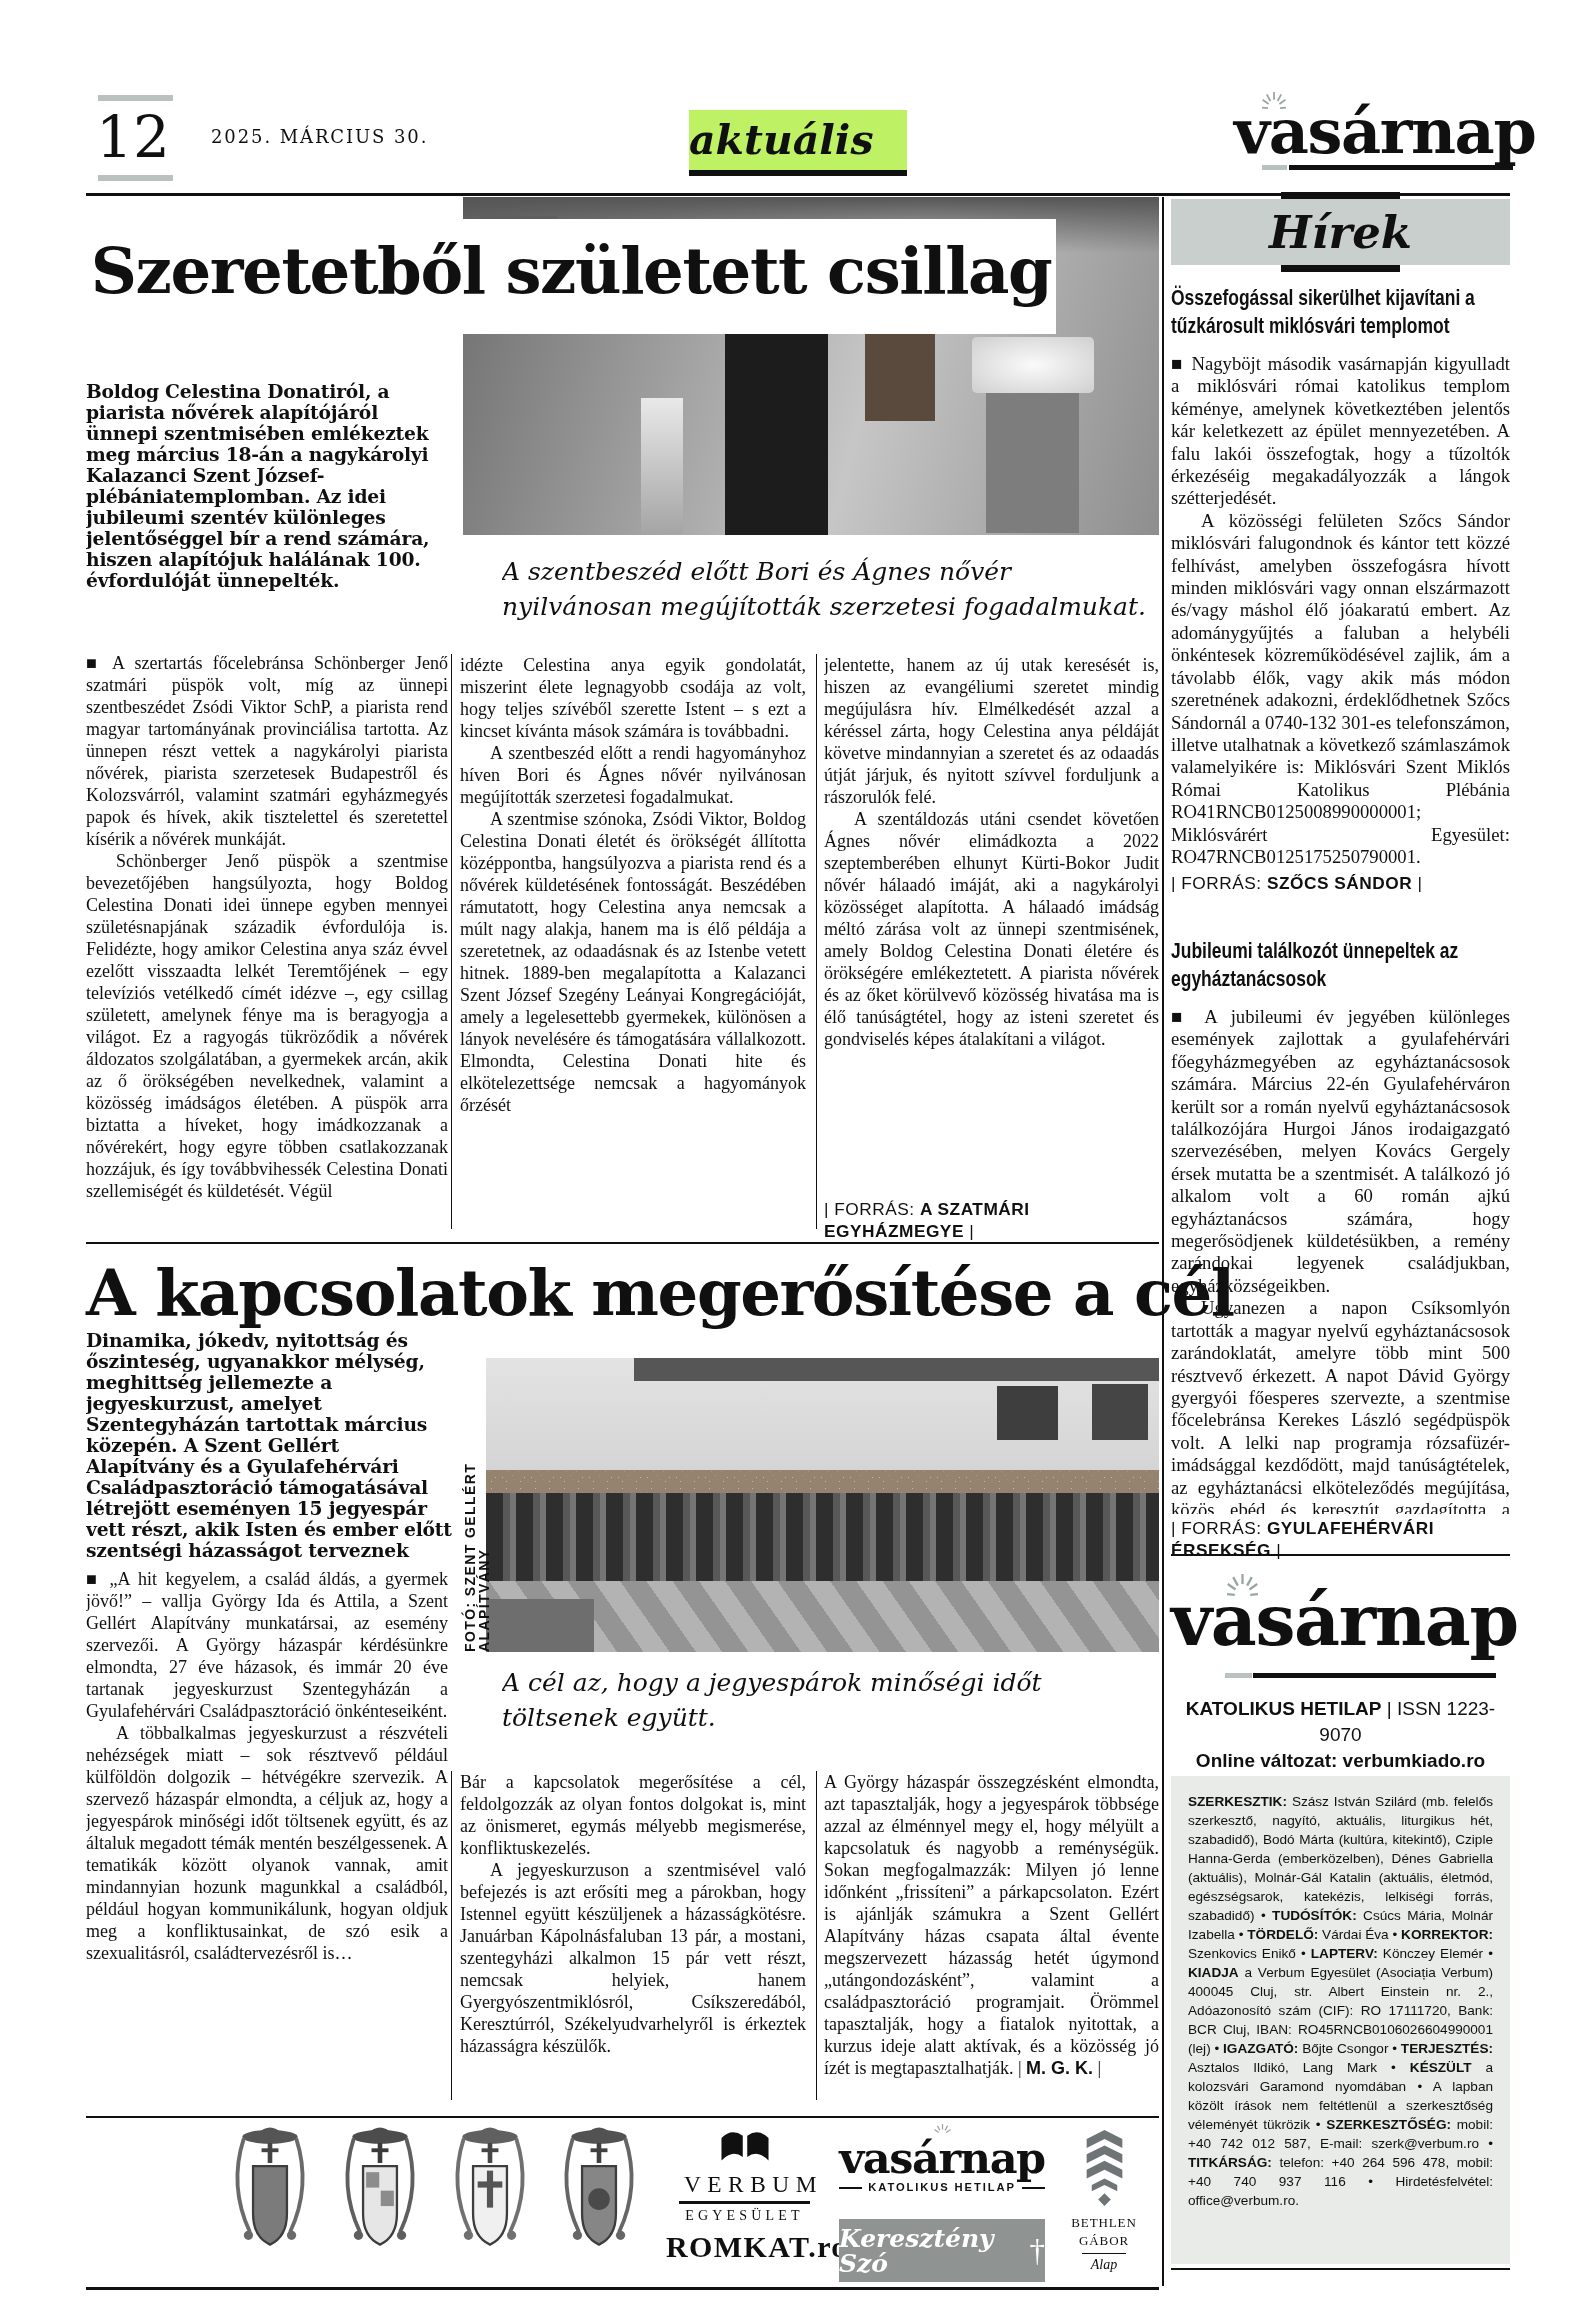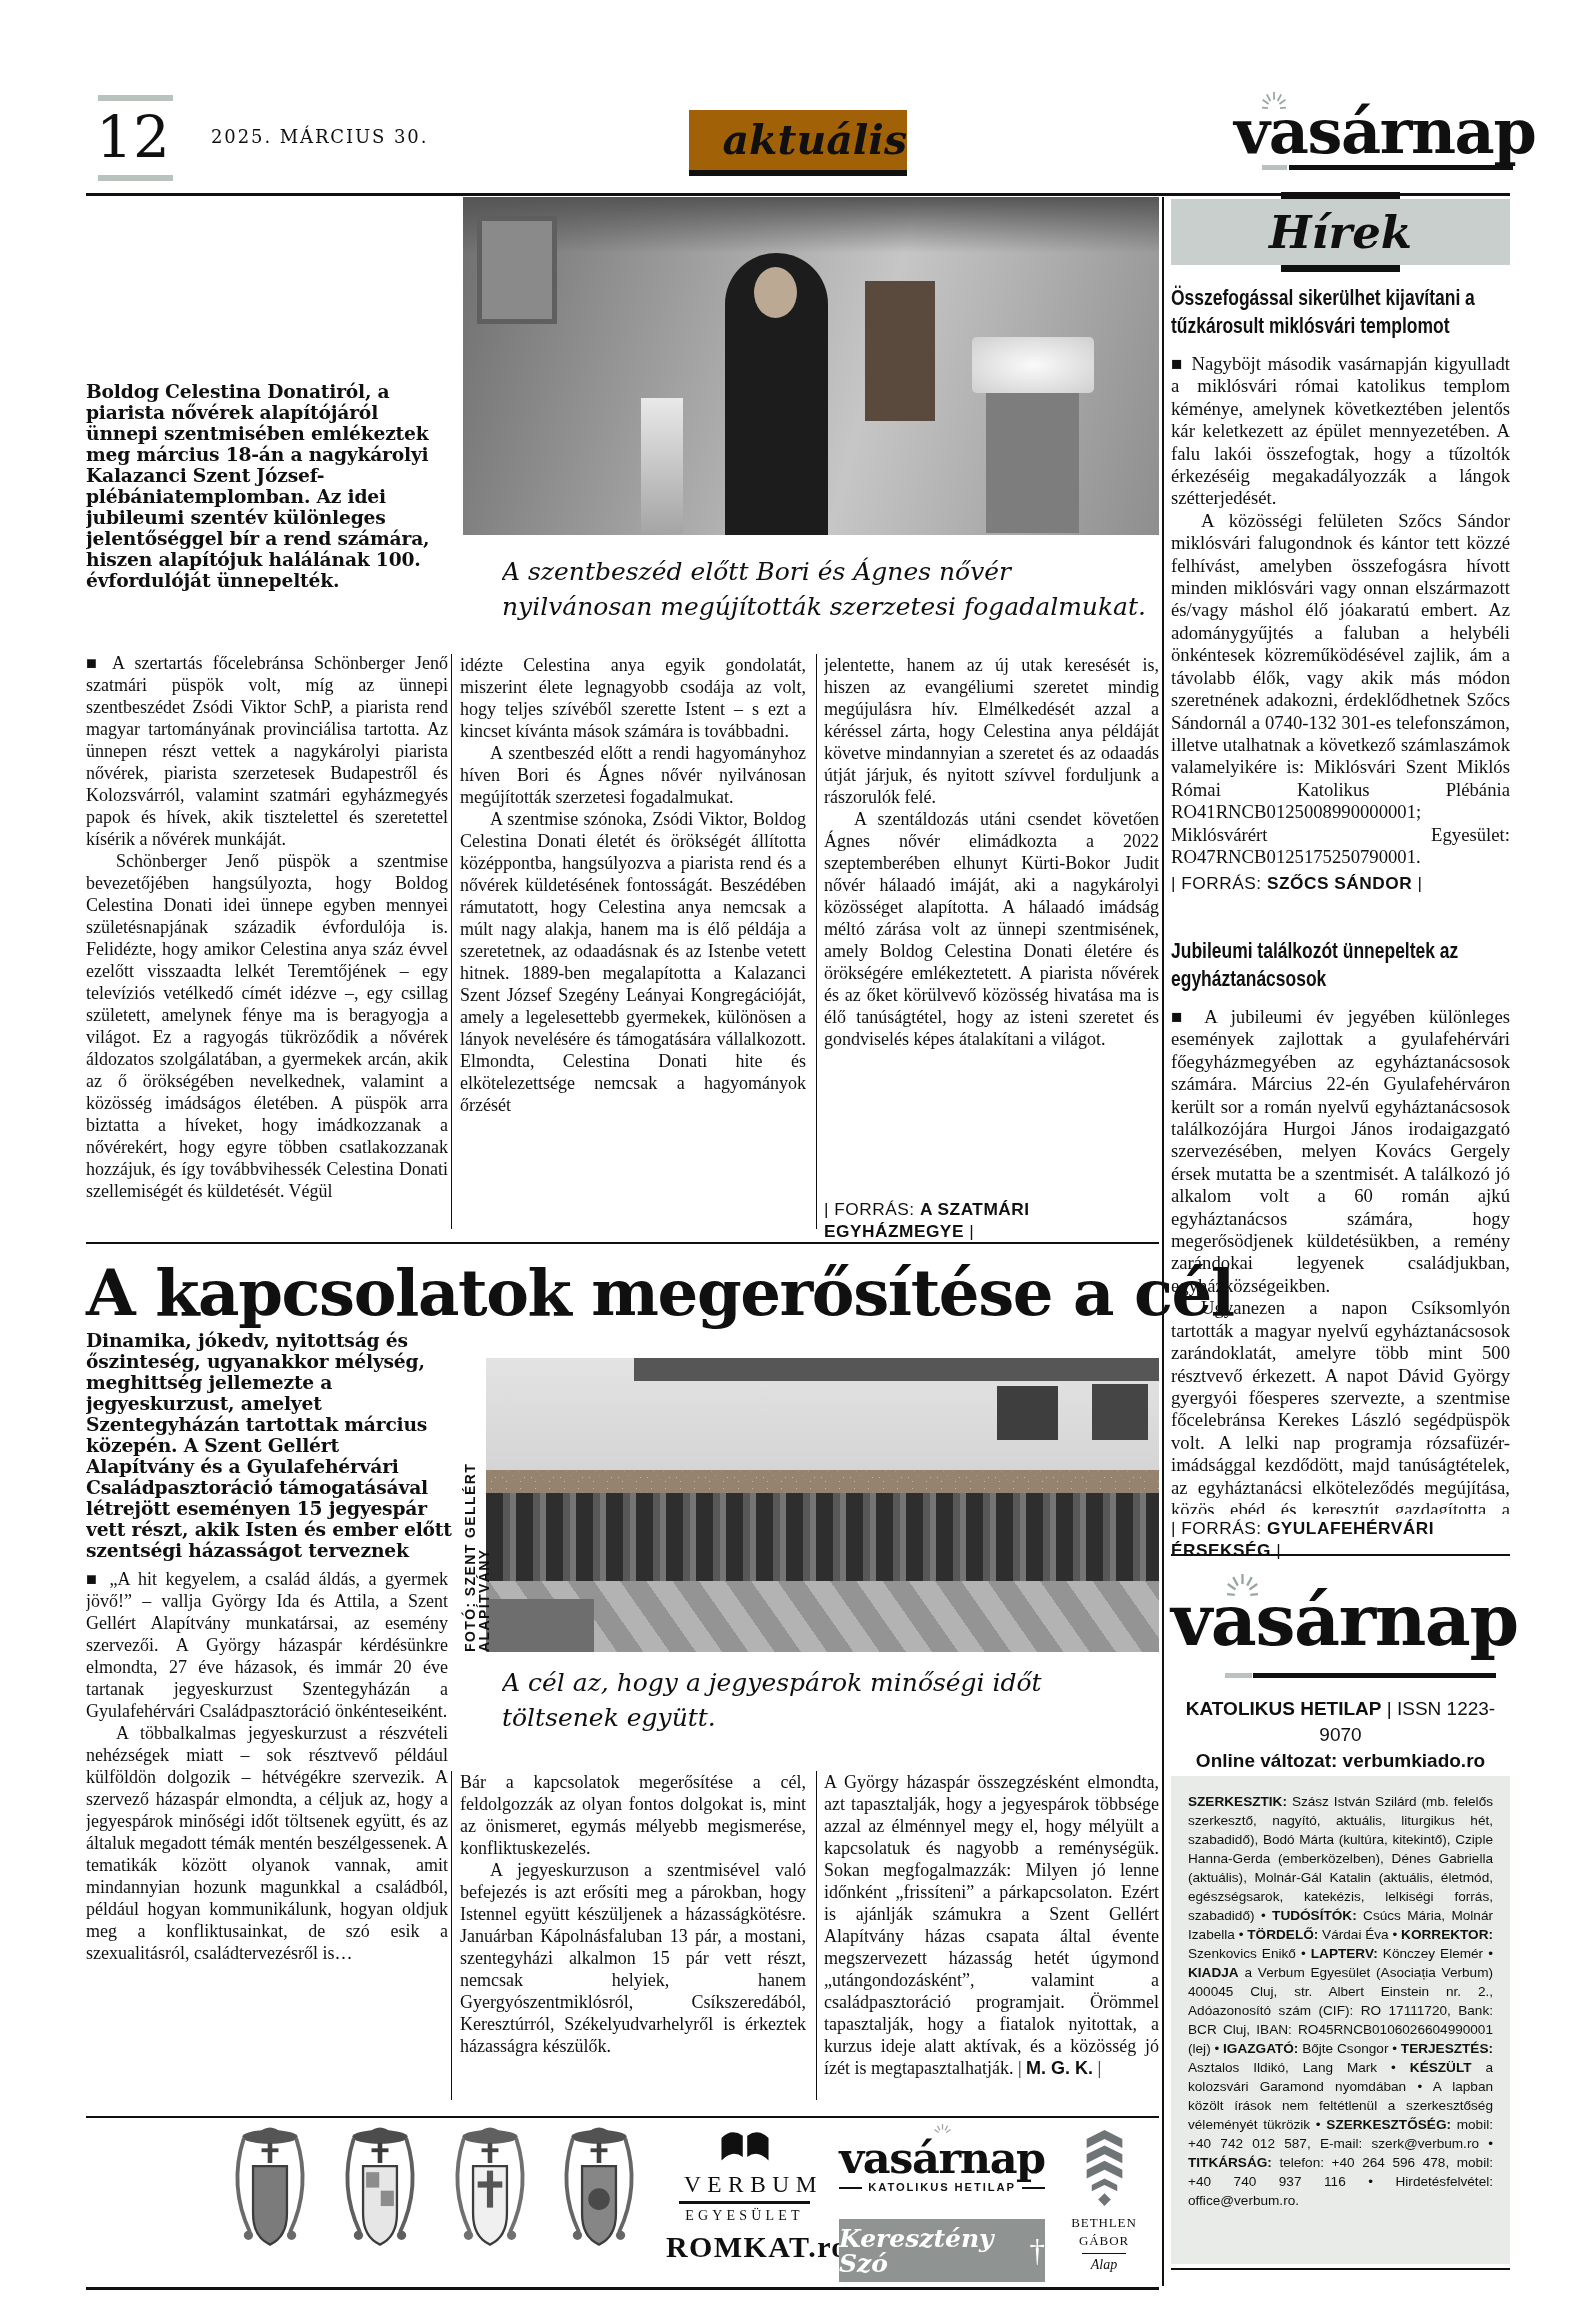--- a/index.html
+++ b/index.html
@@ -3,21 +3,21 @@
 <meta charset="utf-8">
 <style>
   body{margin:0;background:#777}
   .page{position:relative;width:1595px;height:2319px;background:#fff;color:#101010;
         font-family:"Liberation Serif",serif;overflow:hidden}
   .abs{position:absolute}
   .rule{background:#101010}
   .grayrule{background:#b9c2bd}
   .pagenum{font:400 58px/1 "DejaVu Serif",serif}
   .date{font:400 18px/1 "DejaVu Serif",serif;letter-spacing:1.9px}
-  .section-box{background:#a16207;display:flex;align-items:center;justify-content:flex-end}
+  .section-box{background:#bef264;display:flex;align-items:center;justify-content:flex-start}
   .section-label{font:italic 700 41px/1 "DejaVu Serif",serif}
   .brand-text{font:700 62px/1 "DejaVu Serif",serif;letter-spacing:-1.4px}
   .headline{font:700 64px/1.04 "DejaVu Serif",serif;letter-spacing:-1.4px;white-space:nowrap}
   .plate{background:#fff}
   .lead{font:700 18.7px/21px "DejaVu Serif",serif;letter-spacing:-0.2px;overflow:hidden;text-align:left}
   .body-col{font:400 18px/22px "Liberation Serif",serif;text-align:justify;overflow:hidden}
   .body-col p{margin:0;padding:0}
   .indent{text-indent:30px}
   .caption{font:italic 400 25px/35px "DejaVu Serif",serif}
   .news-title{font:700 22.4px/28px "Liberation Sans",sans-serif;width:435px;transform:scaleX(.78);transform-origin:0 0}
@@ -87,20 +87,23 @@
     <div class="abs" style="left:0;top:0;width:100%;height:56px;background:linear-gradient(#555,rgba(85,85,85,0))"></div>
     <div class="abs" style="left:14px;top:18.7px;width:70px;height:98px;border:5.6px solid #5f5f5f;background:#8a8a8a"></div>
     <div class="abs" style="left:262px;top:56px;width:103px;height:282px;background:#1c1c1c;border-radius:51px 51px 0 0"></div>
     <div class="abs" style="left:291px;top:70px;width:43px;height:51px;background:#bba993;border-radius:50%"></div>
     <div class="abs" style="left:402px;top:84px;width:70px;height:140px;background:#5a4a3e"></div>
     <div class="abs" style="left:509px;top:140px;width:122px;height:56px;background:radial-gradient(#fafafa,#cfcfcf);border-radius:4.7px"></div>
     <div class="abs" style="left:523px;top:196px;width:93px;height:140px;background:#7d7d7d"></div>
     <div class="abs" style="left:178px;top:201px;width:42px;height:136px;background:linear-gradient(#e9e9e9,#a5a5a5)"></div>
   </div>
 
+  <div class="abs plate" style="left:86px;top:219px;width:970px;height:115px">
+    <div class="headline" style="padding:18.7px 9.3px 0 4.7px">Szeretetből született csillag</div>
+  </div>
 
   <div class="abs lead" style="left:86px;top:381px;width:367px;height:255px">Boldog Celestina Donatiról, a piarista nővérek alapítójáról ünnepi szentmisében emlékeztek meg március 18-án a nagykárolyi Kalazanci Szent József-plébániatemplomban. Az idei jubileumi szentév különleges jelentőséggel bír a rend számára, hiszen alapítójuk halálának 100. évfordulóját ünnepelték.</div>
 
   <div class="abs caption" style="left:502px;top:554px;width:650px;height:75px;overflow:hidden">A szentbeszéd előtt Bori és Ágnes nővér nyilvánosan megújították szerzetesi fogadalmukat.</div>
 
   <div class="abs body-col" style="left:86px;top:652px;width:362px;height:584px">
     <p>■ A szertartás főcelebránsa Schönberger Jenő szatmári püspök volt, míg az ünnepi szentbeszédet Zsódi Viktor SchP, a piarista rend magyar tartományának provinciálisa tartotta. Az ünnepen részt vettek a nagykárolyi piarista nővérek, piarista szerzetesek Budapestről és Kolozsvárról, valamint szatmári egyházmegyés papok és hívek, akik tisztelettel és szeretettel kísérik a nővérek munkáját.</p>
     <p class="indent">Schönberger Jenő püspök a szentmise bevezetőjében hangsúlyozta, hogy Boldog Celestina Donati idei ünnepe egyben mennyei születésnapjának századik évfordulója is. Felidézte, hogy amikor Celestina anya száz évvel ezelőtt visszaadta lelkét Teremtőjének – egy televíziós vetélkedő címét idézve –, egy csillag született, amelynek fénye ma is beragyogja a világot. Ez a ragyogás tükröződik a nővérek áldozatos szolgálatában, a gyermekek arcán, akik az ő örökségében nevelkednek, valamint a közösség imádságos életében. A püspök arra biztatta a híveket, hogy imádkozzanak a nővérekért, hogy egyre többen csatlakozzanak hozzájuk, és így továbbvihessék Celestina Donati szellemiségét és küldetését. Végül</p>
   </div>
   <div class="abs rule" style="left:451px;top:654px;width:1.4px;height:575px"></div>

